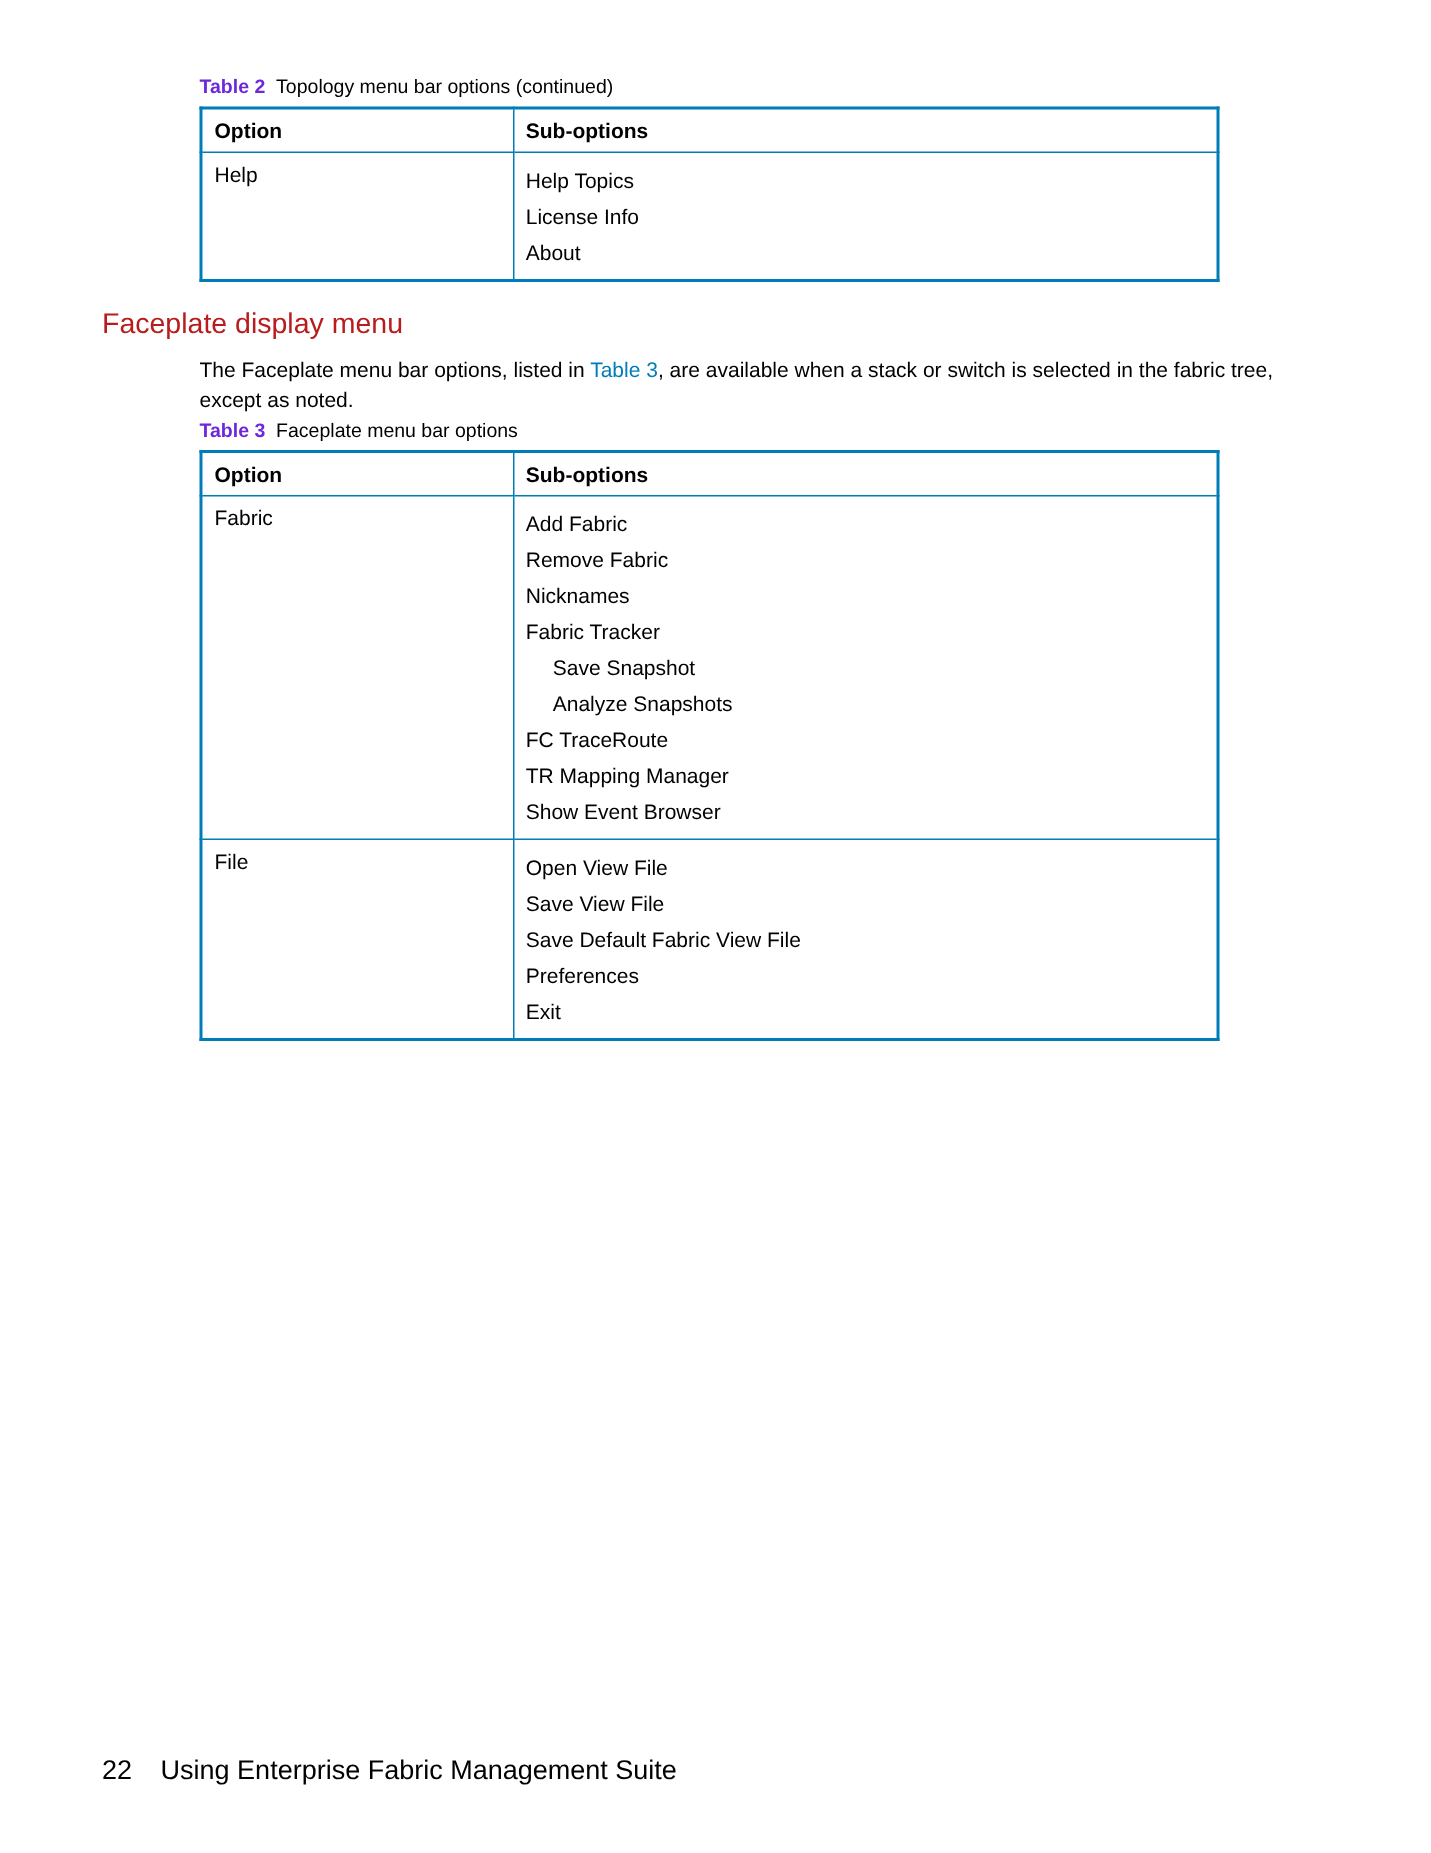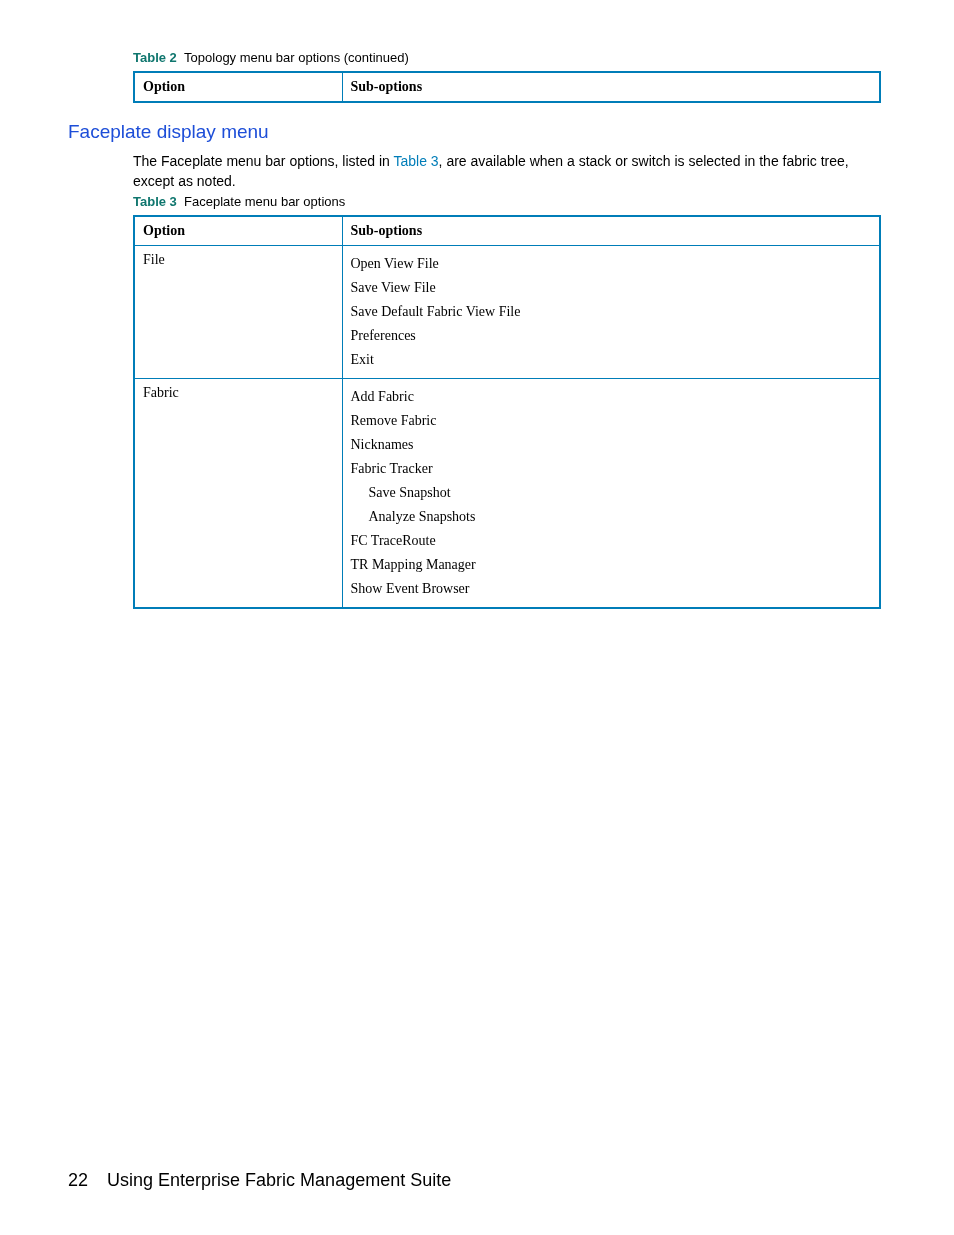--- a/index.html
+++ b/index.html
@@ -19,29 +19,28 @@
     }
     .content-area {
       margin-left: 65px;
     }
     .table-caption {
       font-size: 13px;
       margin-bottom: 6px;
       font-weight: normal;
     }
     .table-label {
-      color: #0f766e;
+      color: #6d28d9;
       font-weight: bold;
     }
     .menu-table {
       border-collapse: collapse;
-      width: 748px;
+      width: 680px;
       border: 2px solid #007db8;
       margin-bottom: 18px;
-      font-family: Liberation Serif, serif;
     }
     .menu-table th {
       text-align: left;
       font-weight: bold;
       padding: 6px 8px;
       border: 1px solid #007db8;
       font-size: 14px;
     }
     .menu-table td {
       padding: 6px 8px;
@@ -55,21 +54,21 @@
     .sub-list {
       list-style: none;
     }
     .sub-list li {
       padding: 4px 0;
     }
     .sub-list .indented {
       padding-left: 18px;
     }
     .section-heading {
-      color: #1d4ed8;
+      color: #b91c1c;
       font-size: 19px;
       font-weight: normal;
       margin: 10px 0 8px 0;
       margin-left: 0;
     }
     .body-text {
       font-size: 14px;
       line-height: 1.45;
       margin-bottom: 2px;
     }
@@ -96,20 +95,30 @@
   </div>
 
   <table class="menu-table">
     <thead>
       <tr>
         <th class="option-col">Option</th>
         <th>Sub-options</th>
       </tr>
     </thead>
     <tbody>
+      <tr>
+        <td>Help</td>
+        <td>
+          <ul class="sub-list">
+            <li>Help Topics</li>
+            <li>License Info</li>
+            <li>About</li>
+          </ul>
+        </td>
+      </tr>
     </tbody>
   </table>
 
 </div>
 
 <h2 class="section-heading">Faceplate display menu</h2>
 
 <div class="content-area">
   <p class="body-text">
     <span>The Faceplate menu bar options, listed in </span><span class="inline-link">Table 3</span><span>, are available when a stack or switch is selected in the fabric tree, except as noted.</span>
@@ -121,47 +130,47 @@
 
   <table class="menu-table">
     <thead>
       <tr>
         <th class="option-col">Option</th>
         <th>Sub-options</th>
       </tr>
     </thead>
     <tbody>
       <tr>
-        <td>File</td>
-        <td>
-          <ul class="sub-list">
-            <li>Open View File</li>
-            <li>Save View File</li>
-            <li>Save Default Fabric View File</li>
-            <li>Preferences</li>
-            <li>Exit</li>
-          </ul>
-        </td>
-      </tr>
-      <tr>
         <td>Fabric</td>
         <td>
           <ul class="sub-list">
             <li>Add Fabric</li>
             <li>Remove Fabric</li>
             <li>Nicknames</li>
             <li>Fabric Tracker</li>
             <li class="indented">Save Snapshot</li>
             <li class="indented">Analyze Snapshots</li>
             <li>FC TraceRoute</li>
             <li>TR Mapping Manager</li>
             <li>Show Event Browser</li>
           </ul>
         </td>
       </tr>
+      <tr>
+        <td>File</td>
+        <td>
+          <ul class="sub-list">
+            <li>Open View File</li>
+            <li>Save View File</li>
+            <li>Save Default Fabric View File</li>
+            <li>Preferences</li>
+            <li>Exit</li>
+          </ul>
+        </td>
+      </tr>
     </tbody>
   </table>
 </div>
 
 <div class="footer">
   <span class="page-number">22</span>
   <span>Using Enterprise Fabric Management Suite</span>
 </div>
 
 </body></html>

